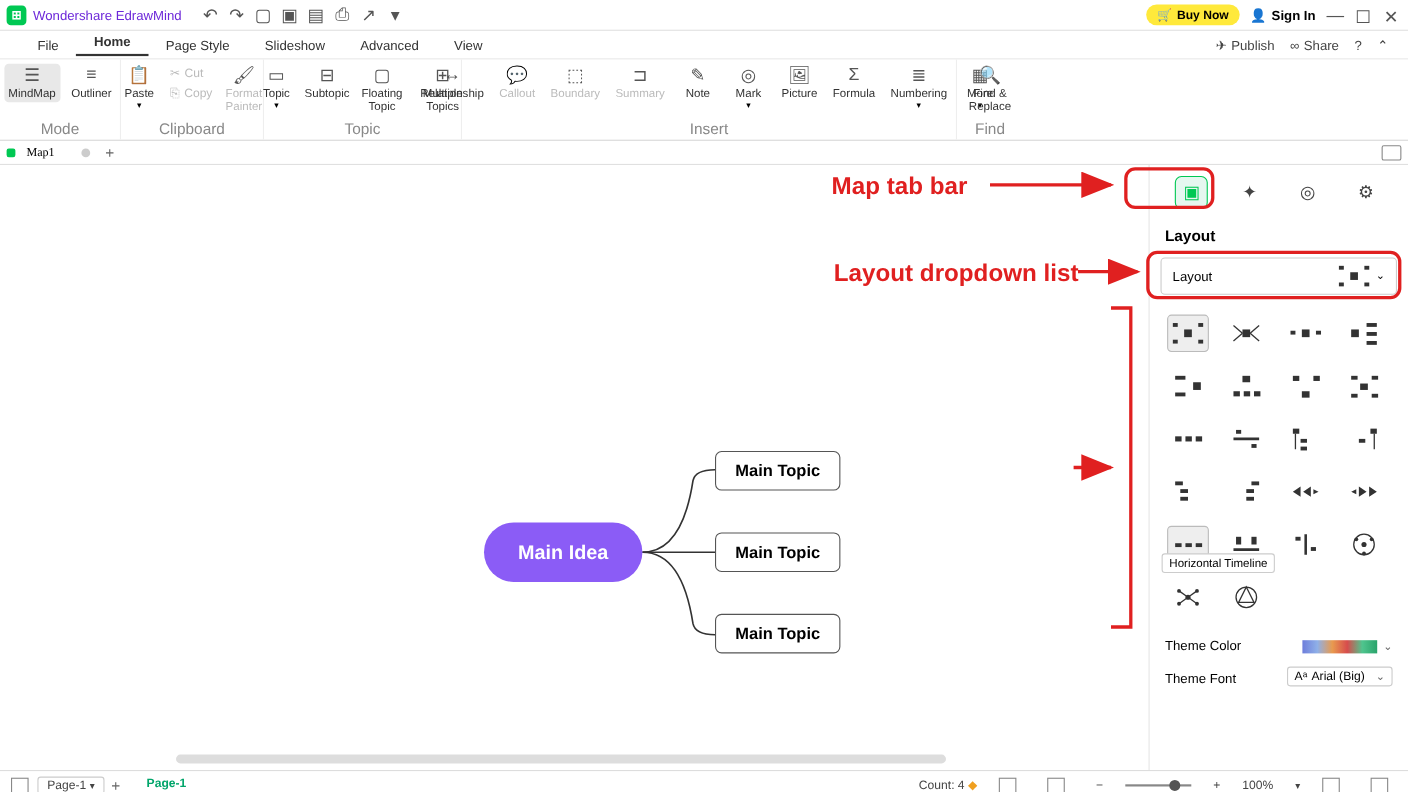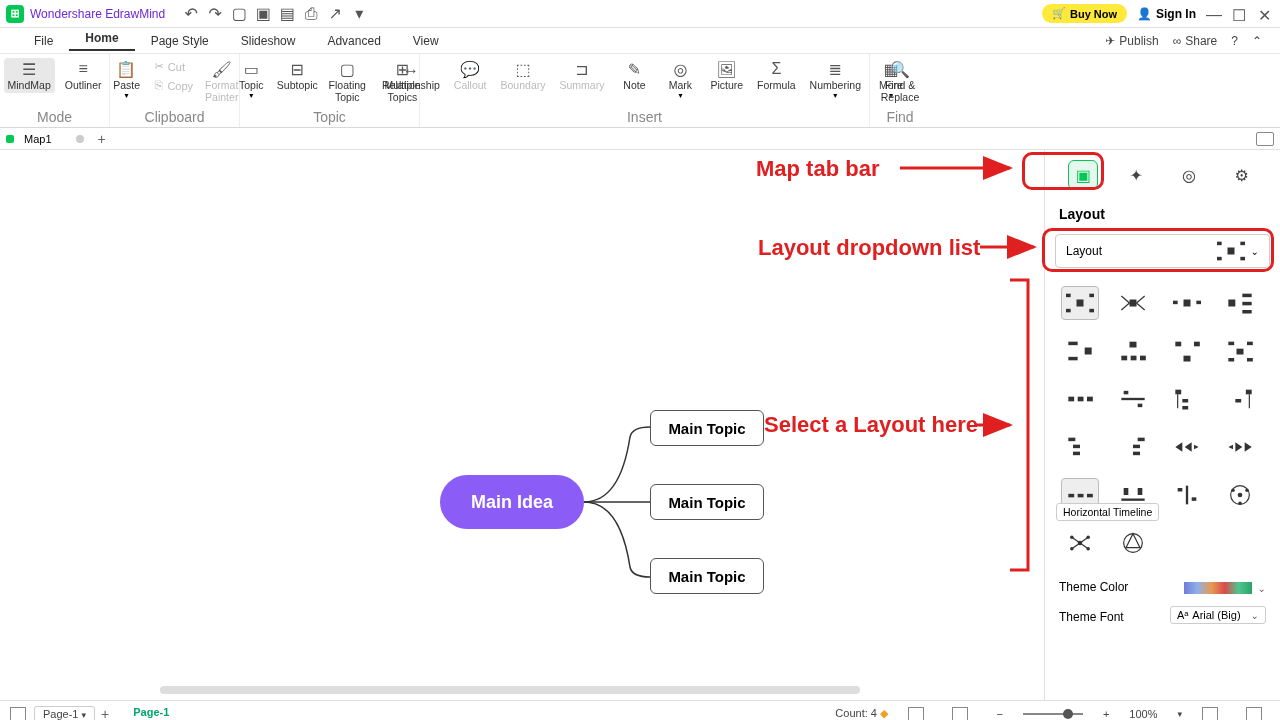--- a/index.html
+++ b/index.html
@@ -28,21 +28,21 @@
 .ribbon-btn.active { background: #e8e8e8; border-radius: 4px; }
 .ribbon-btn.disabled { color: #bbb; }
 .ribbon-icon { width: 20px; height: 18px; display: flex; align-items: center; justify-content: center; color: #555; }
 .ribbon-label { font-size: 10.5px; color: #333; text-align: center; line-height: 1.15; margin-top: 1px; }
 .ribbon-btn.disabled .ribbon-label { color: #bbb; }
 .group-label { font-size: 14px; color: #888; margin-top: auto; }
 .small-btn { display: flex; align-items: center; gap: 4px; font-size: 11px; color: #bbb; padding: 2px; }
 
 .tabbar { height: 22px; display: flex; align-items: center; border-bottom: 1px solid #e0e0e0; padding: 0 6px; }
 .tab-dot { width: 8px; height: 8px; background: #00c853; border-radius: 2px; margin-right: 4px; }
-.tab-name { font-size: 11px; padding: 0 6px; }
+.tab-name { font-size: 11px; padding: 0 6px; font-family: Liberation Serif, serif; }
 .tab-close { width: 8px; height: 8px; background: #ccc; border-radius: 50%; margin: 0 10px 0 18px; }
 .tab-plus { font-size: 14px; color: #666; cursor: pointer; padding: 0 4px; }
 .panel-toggle { margin-left: auto; width: 18px; height: 14px; border: 1px solid #888; border-radius: 2px; }
 
 .main { display: flex; height: 550px; }
 .canvas { flex: 1; position: relative; background: #fff; }
 .mindmap { position: absolute; left: 440px; top: 250px; }
 .main-idea { position: absolute; width: 144px; height: 54px; background: #8b5cf6; border-radius: 27px; display: flex; align-items: center; justify-content: center; color: #fff; font-size: 18px; font-weight: bold; }
 .topic { position: absolute; width: 114px; height: 36px; border: 1.5px solid #555; border-radius: 6px; display: flex; align-items: center; justify-content: center; font-size: 15px; font-weight: 600; background: #fff; }
 svg.connectors { position: absolute; left: 0; top: 0; }
@@ -262,21 +262,20 @@
       <div class="topic" style="left:210px;top:84px">
           <span>Main Topic</span>
         </div>
       <div class="topic" style="left:210px;top:158px">
           <span>Main Topic</span>
         </div>
     </div>
 
     <div class="annotation" style="left:756px;top:6px">Map tab bar</div>
     <div class="annotation" style="left:758px;top:85px">Layout dropdown list</div>
-    <div class="annotation" style="left:764px;top:262px">Select a Layout here</div>
     <svg style="position:absolute;left:0;top:0" width="1044" height="550">
       <defs>
           <marker id="ah" markerWidth="10" markerHeight="8" refX="9" refY="4" orient="auto">
             <path d="M0,0 L10,4 L0,8 Z" fill="#e02020"></path>
           </marker>
         </defs>
       <line x1="900" y1="18" x2="1010" y2="18" class="arrow-line" marker-end="url(#ah)"></line>
       <line x1="980" y1="97" x2="1034" y2="97" class="arrow-line" marker-end="url(#ah)"></line>
       <line x1="976" y1="275" x2="1010" y2="275" class="arrow-line" marker-end="url(#ah)"></line>
       <path d="M 1010 130 L 1028 130 L 1028 420 L 1010 420" class="arrow-line"></path>

